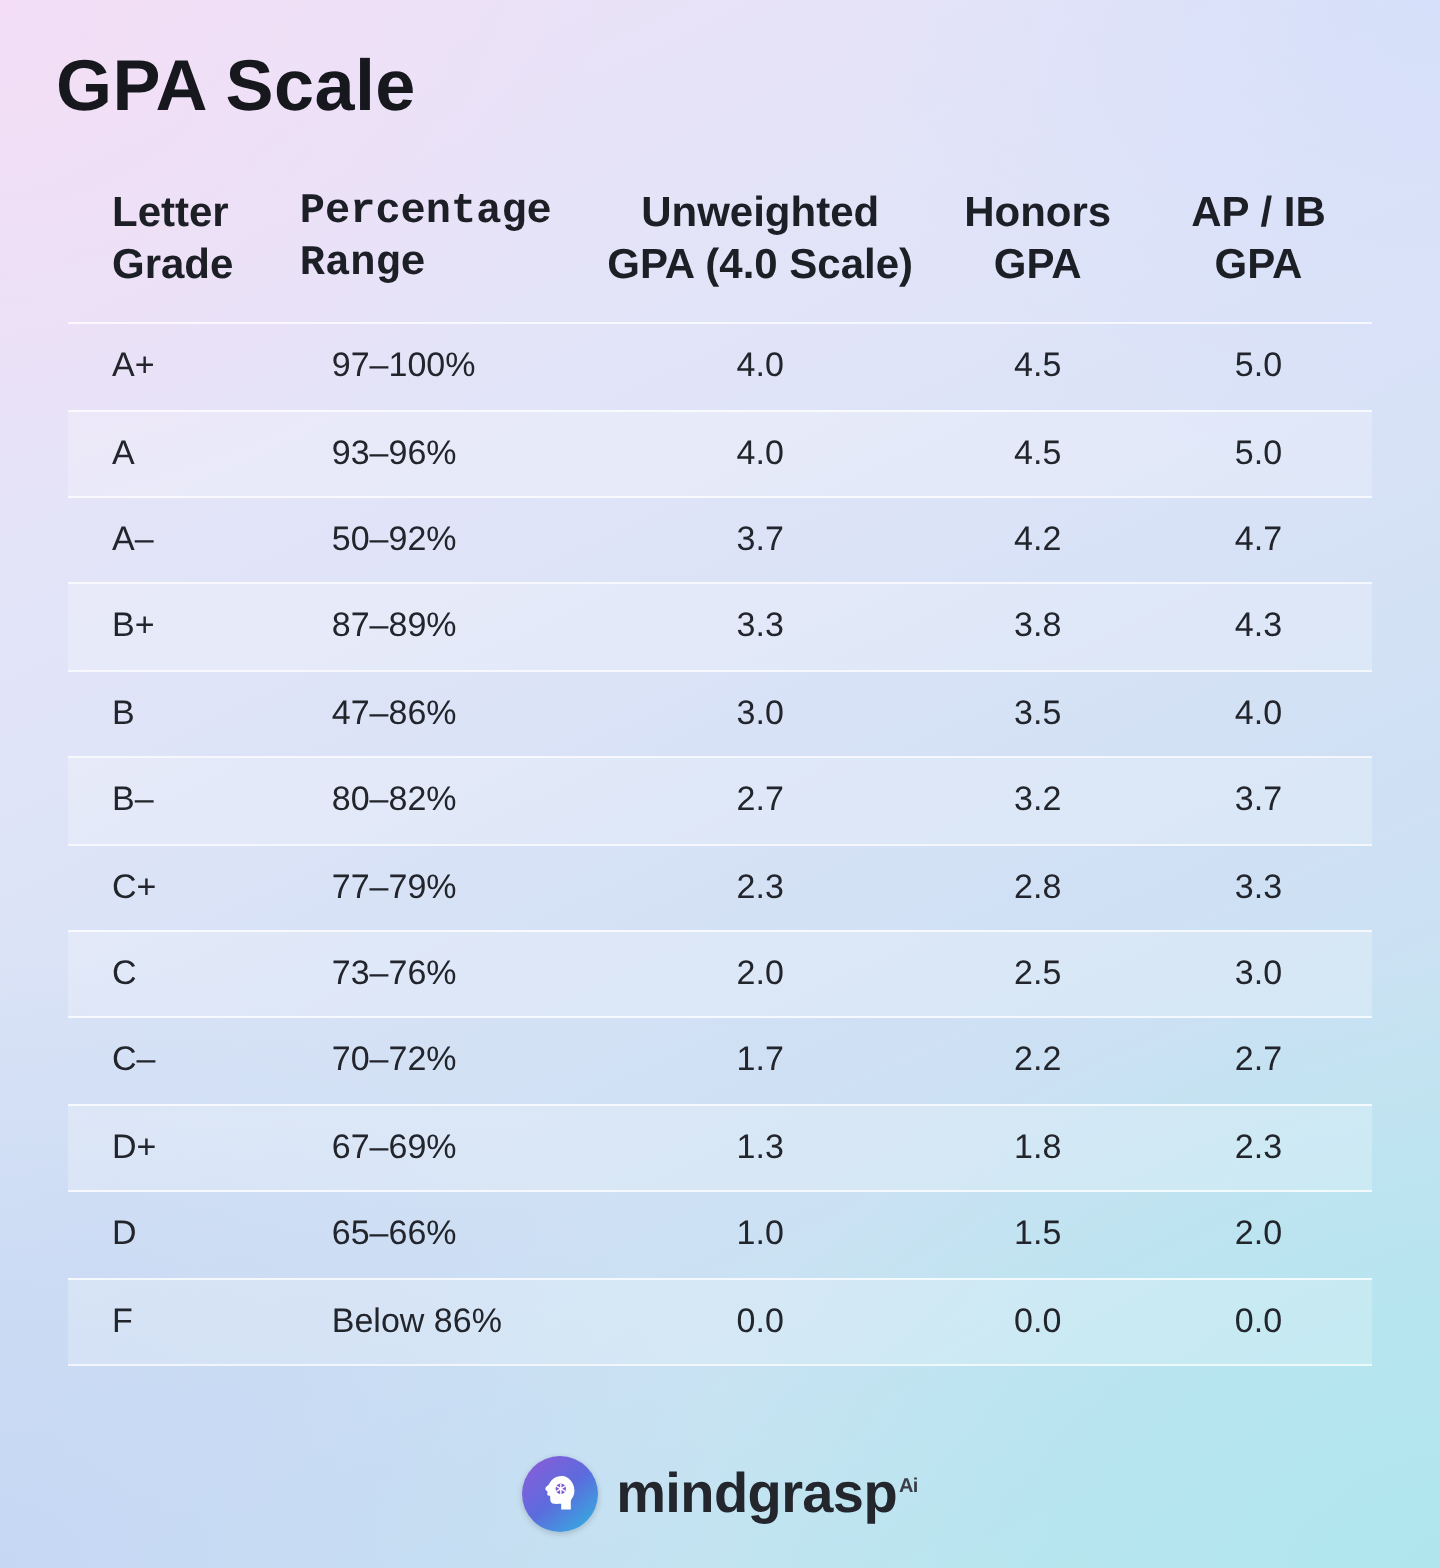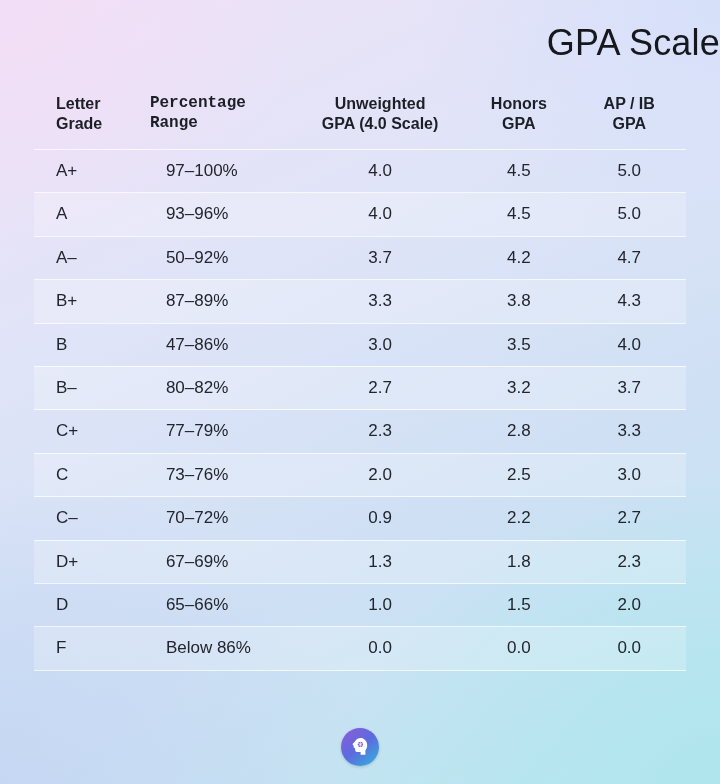--- a/index.html
+++ b/index.html
@@ -18,39 +18,39 @@
     height: 784px;
     box-sizing: border-box;
     background:
       radial-gradient(ellipse 70% 55% at 0% 0%, rgba(243, 222, 246, 0.95) 0%, rgba(243, 222, 246, 0) 60%),
       radial-gradient(ellipse 70% 55% at 100% 0%, rgba(214, 224, 250, 0.95) 0%, rgba(214, 224, 250, 0) 60%),
       radial-gradient(ellipse 80% 60% at 100% 100%, rgba(175, 229, 238, 0.95) 0%, rgba(175, 229, 238, 0) 65%),
       radial-gradient(ellipse 80% 60% at 0% 100%, rgba(197, 214, 243, 0.9) 0%, rgba(197, 214, 243, 0) 65%),
       linear-gradient(155deg, #efe2f7 0%, #dfe4f8 35%, #cfe0f4 65%, #b9e7ef 100%);
   }
   .title {
-    text-align: right;
+    text-align: left;
     font-size: 36px;
-    font-weight: normal;
+    font-weight: bold;
     color: #16181d;
     letter-spacing: 0.2px;
     padding-top: 22px;
     margin: 0;
     padding-left: 28px;
   }
   .table-wrap {
     margin: 30px 34px 0 34px;
   }
   table {
     width: 100%;
     border-collapse: collapse;
     table-layout: fixed;
   }
   th {
-    font-size: 16px;
+    font-size: 21px;
     font-weight: bold;
     color: #1c1f26;
     padding: 0 0 16px 0;
     line-height: 1.22;
     vertical-align: bottom;
   }
   td {
     font-size: 17px;
     color: #22252c;
     padding: 11px 0;
@@ -202,21 +202,21 @@
         <tr>
           <td class="col-letter">C</td>
           <td class="col-range">73–76%</td>
           <td class="col-unw">2.0</td>
           <td class="col-hon">2.5</td>
           <td class="col-ap">3.0</td>
         </tr>
         <tr>
           <td class="col-letter">C–</td>
           <td class="col-range">70–72%</td>
-          <td class="col-unw">0.9</td>
+          <td class="col-unw">1.7</td>
           <td class="col-hon">2.2</td>
           <td class="col-ap">2.7</td>
         </tr>
         <tr>
           <td class="col-letter">D+</td>
           <td class="col-range">67–69%</td>
           <td class="col-unw">1.3</td>
           <td class="col-hon">1.8</td>
           <td class="col-ap">2.3</td>
         </tr>
@@ -240,16 +240,17 @@
 
   <div class="footer">
     <div class="brand-row">
       <span class="brand-logo">
         <svg width="24" height="24" viewBox="0 0 24 24" aria-hidden="true">
           <path d="M14.6 3.2c-3.3-0.9-6.6 0.7-7.9 3.5-0.3 0.7-1 1.1-1.5 1.6-0.8 0.8-0.7 1.6 0.2 2.2 0.4 0.3 0.5 0.6 0.3 1-0.3 0.8 0 1.3 0.9 1.4 0.4 0 0.5 0.2 0.5 0.6 0 0.6 0 1.2 0.1 1.8 0.1 1 0.8 1.6 1.8 1.6 1.2 0.1 2.4 0 3.6 0l0 2.9 4.8 0 0-4.1c0-0.5 0.2-0.9 0.5-1.3 2.5-3 1.5-9.3-3.3-11.2z" fill="#ffffff"></path>
           <circle cx="12.4" cy="9.4" r="2.6" fill="#7b5ad6"></circle>
           <path d="M12.4 6.8v5.2M10.2 8.1l4.4 2.6M14.6 8.1l-4.4 2.6" stroke="#ffffff" stroke-width="0.7" fill="none"></path>
         </svg>
       </span>
+      <span class="brand-name"><span>mindgrasp</span><span class="brand-sup">Ai</span></span>
     </div>
   </div>
 
 </div>
 
 </body></html>

